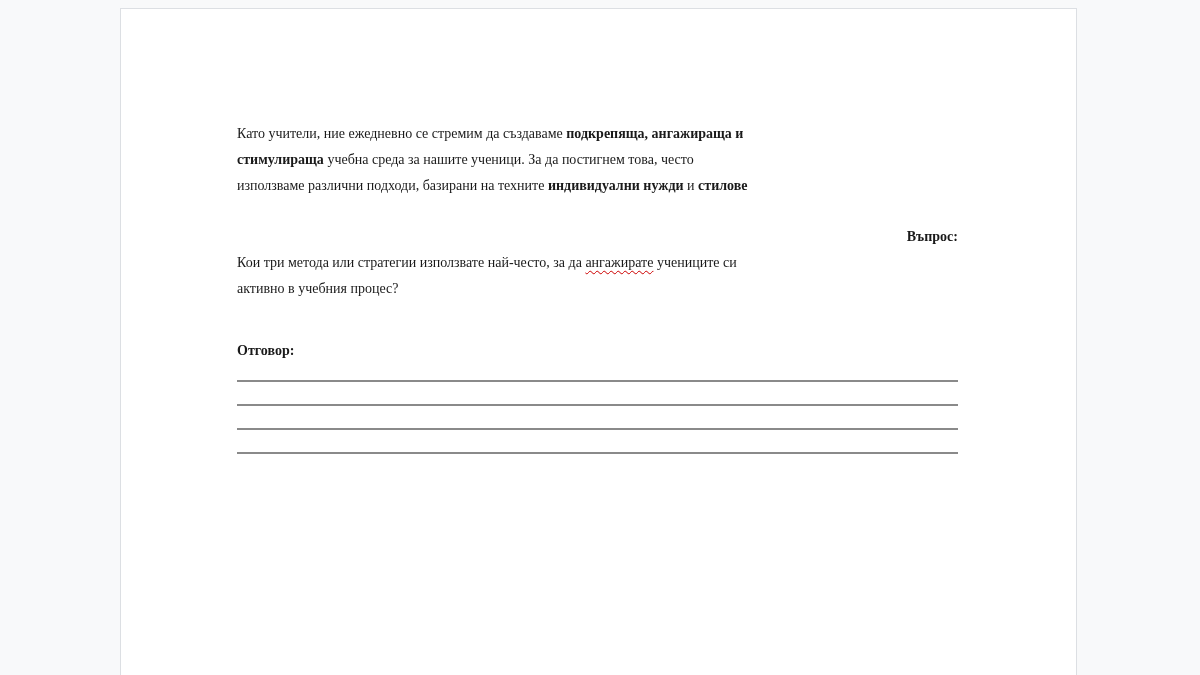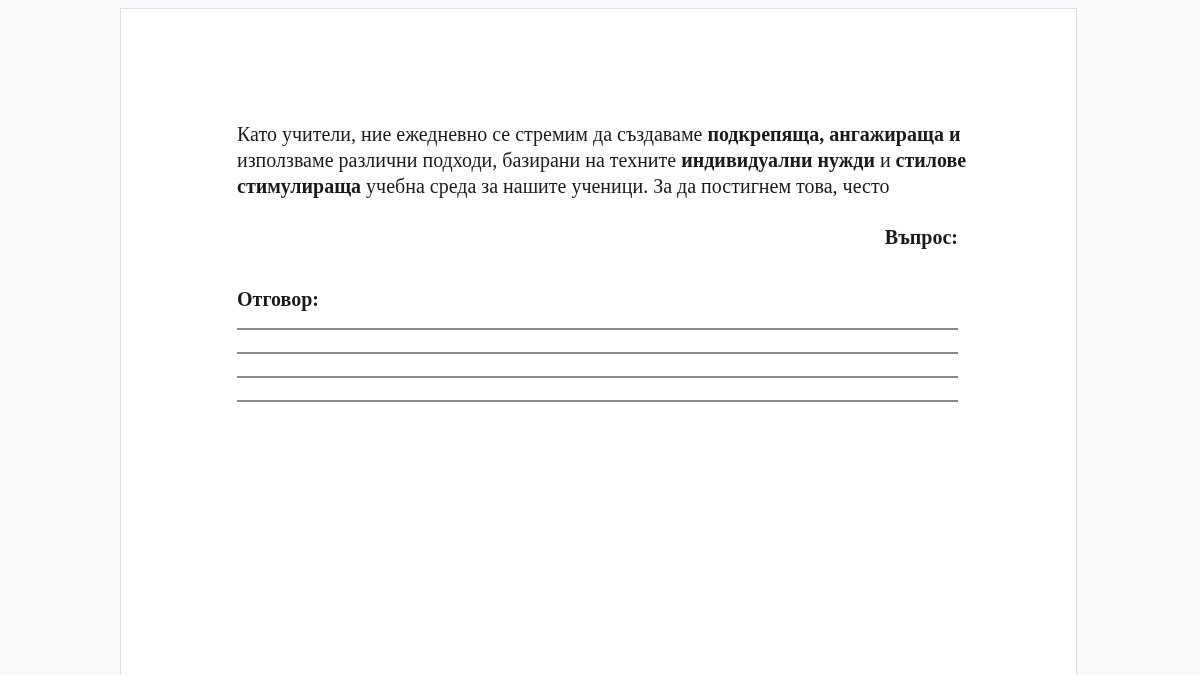--- a/index.html
+++ b/index.html
@@ -20,21 +20,21 @@
   .canvas { position: relative; width: 1200px; height: 675px; }
   .paper {
     position: absolute;
     left: 120px; top: 8px;
     width: 957px; height: 700px;
     background: var(--paper-bg);
     border: 1px solid var(--paper-border);
   }
   .content {
     padding: 112px 118px 12px 116px;
-    font-size: 20px;
+    font-size: 14px;
     line-height: 26px;
     color: var(--text);
   }
   .tline { white-space: nowrap; }
   .b { font-weight: bold; }
   .spell {
     text-decoration: underline wavy var(--spell);
     text-decoration-thickness: 1px;
     text-underline-offset: 3px;
   }
@@ -49,26 +49,30 @@
 </style>
 </head>
 <body>
 
 <div class="canvas">
   <div class="paper">
     <div class="content">
 
       <div class="para">
           <div class="tline"><span>Като учители, ние ежедневно се стремим да създаваме </span><span class="b">подкрепяща, ангажираща и</span></div>
+          <div class="tline"><span class="b">стимулираща</span><span> учебна среда за нашите ученици. За да постигнем това, често</span></div>
           <div class="tline"><span>използваме различни подходи, базирани на техните </span><span class="b">индивидуални нужди</span><span> и </span><span class="b">стилове</span></div>
-          <div class="tline"><span class="b">стимулираща</span><span> учебна среда за нашите ученици. За да постигнем това, често</span></div>
         </div>
 
       <div class="heading q-heading tline">Въпрос:</div>
 
+      <div class="para">
+          <div class="tline"><span>Кои три метода или стратегии използвате най-често, за да </span><span class="spell">ангажирате</span><span> учениците си</span></div>
+          <div class="tline"><span>активно в учебния процес?</span></div>
+        </div>
 
       <div class="heading a-heading tline">Отговор:</div>
 
       <div class="answer-lines">
           <div class="write-line"></div>
           <div class="write-line"></div>
           <div class="write-line"></div>
           <div class="write-line"></div>
         </div>
 

